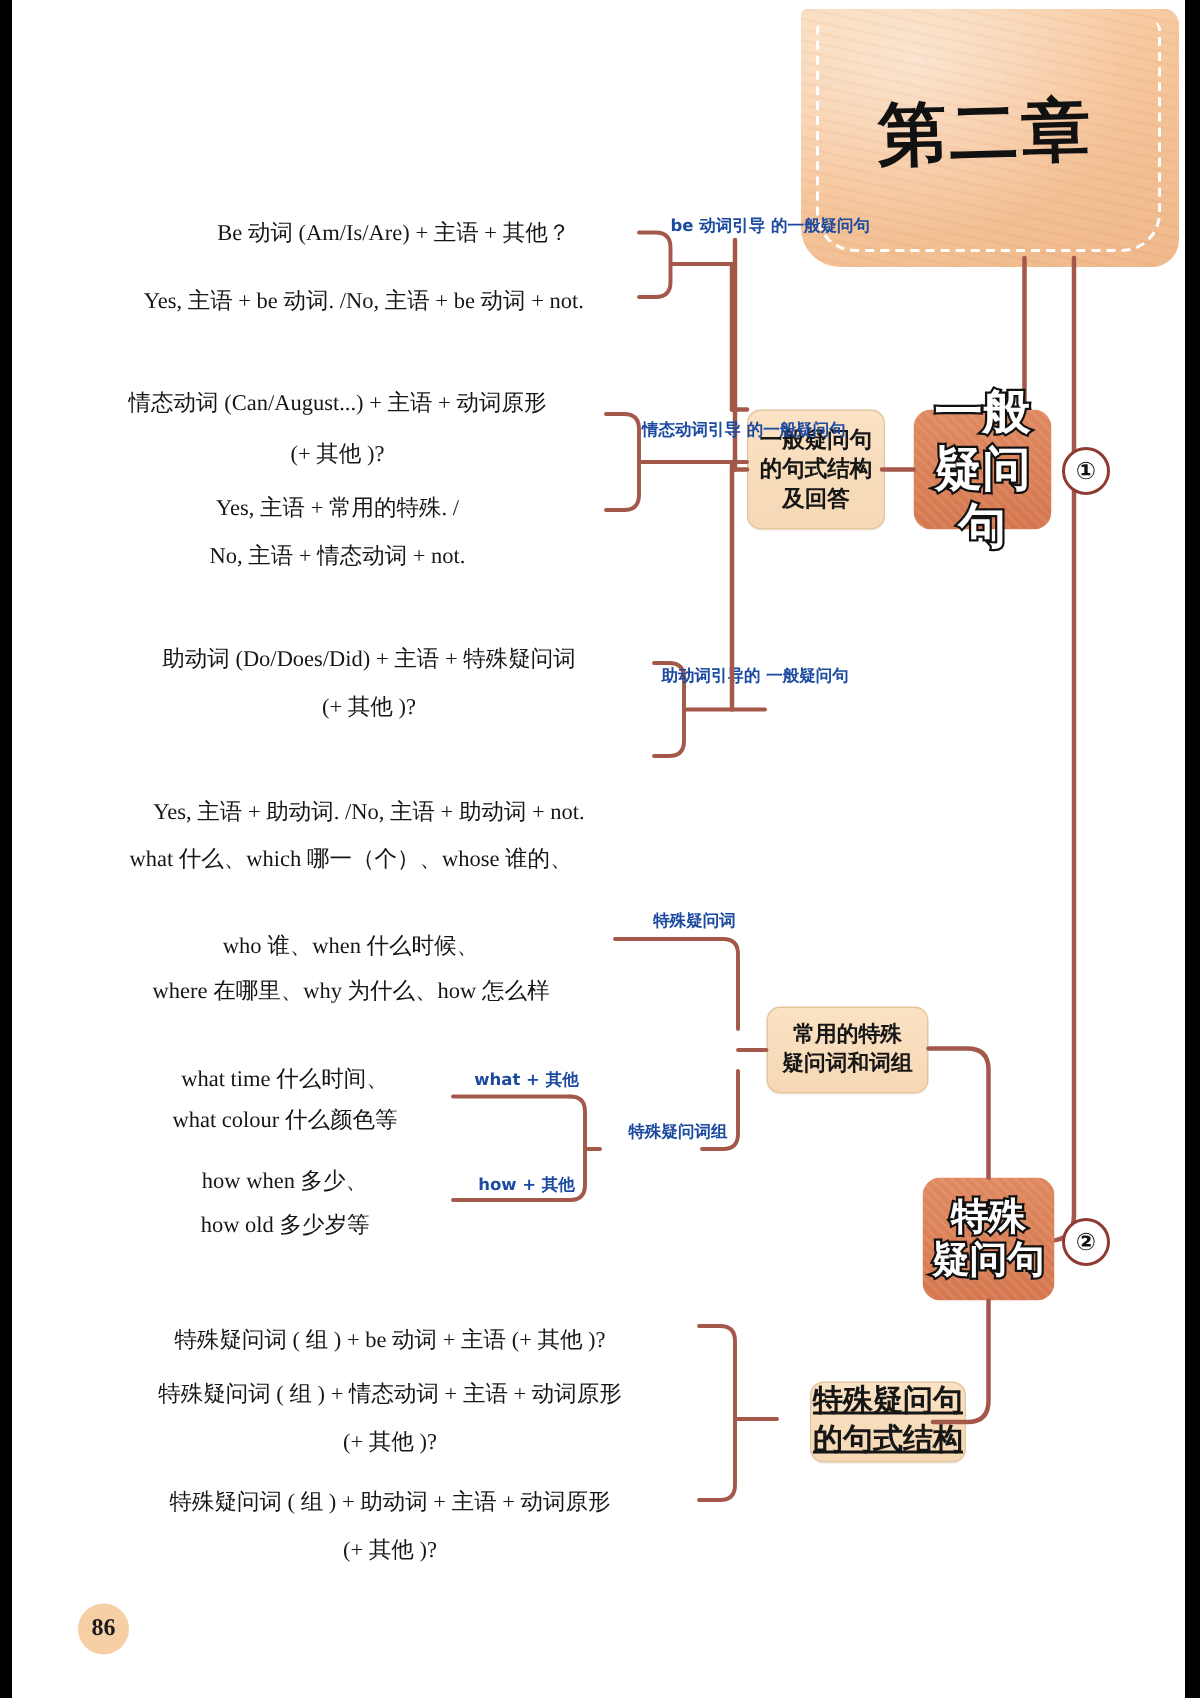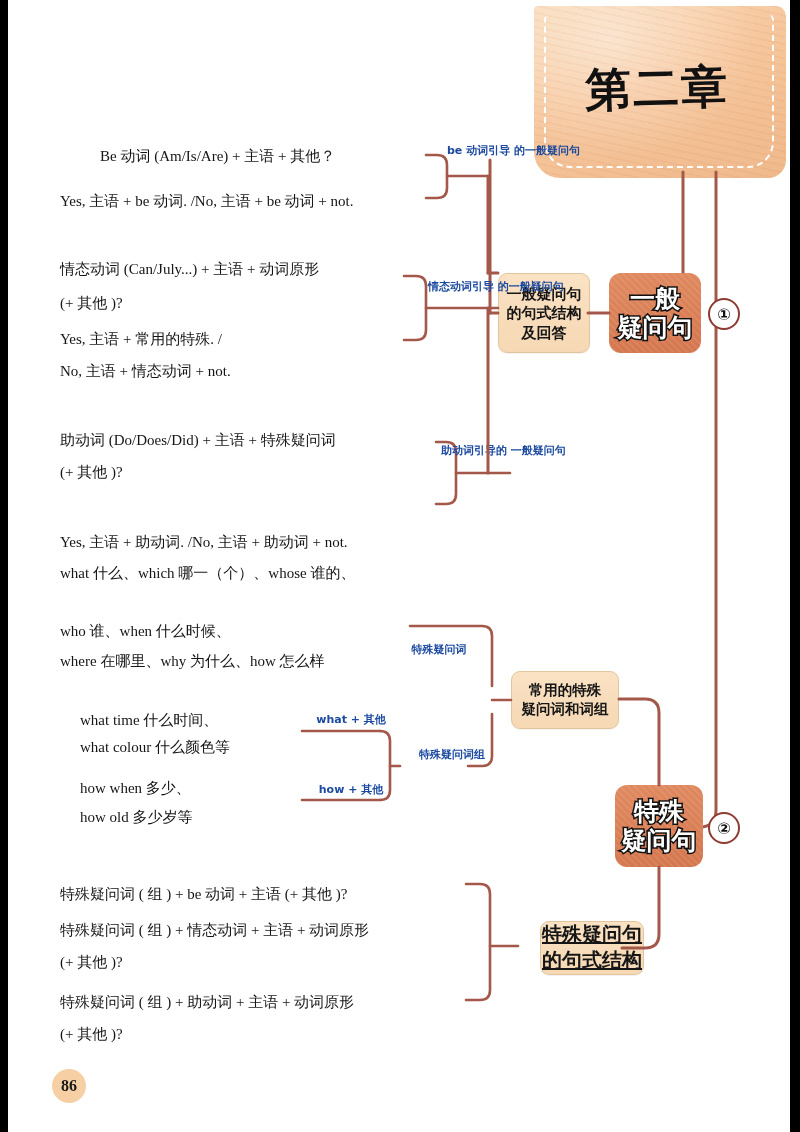--- a/index.html
+++ b/index.html
@@ -65,21 +65,21 @@
   
   .badge{position:absolute;width:28px;height:28px;border-radius:50%;
      border:2.5px solid #8e3b33;color:#111;background:#fff;
      display:flex;align-items:center;justify-content:center;
      font-size:16px;font-weight:bold;}
 
   
   .line{position:absolute;white-space:nowrap;color:#151515;
         font-size:15px;line-height:1.25;
         font-family:"Liberation Serif","DejaVu Serif",serif;}
-  .line.r{text-align:left;}
+  .line.r{text-align:center;}
 
   
   .blabel{position:absolute;white-space:nowrap;color:#1c4aa0;
      font-weight:bold;font-size:11px;line-height:1.3;text-align:center;
      font-family:"DejaVu Sans","Liberation Sans",sans-serif;}
 
   
   .pageno{position:absolute;left:52px;top:1069px;width:34px;height:34px;
      border-radius:50%;background:#f6cfa4;
      display:flex;align-items:center;justify-content:center;
@@ -100,21 +100,21 @@
     <div class="banner-title">第二章</div>
   </div>
 
   <svg class="conn" style="left:0;top:0;width:800px;height:1132px;">
 
     <path d="M 683 172 L 683 296 Q 683 312 667 312 L 663 312"></path>
 
     <path d="M 716 172 L 716 810 Q 716 827 700 827 L 694 827"></path>
   </svg>
 
-  <div class="node node-main" style="left:609px;top:273px;width:92px;height:80px;font-size:25px;">
+  <div class="node node-main" style="left:609px;top:273px;width:92px;height:80px;font-size:32px;">
     <span>一般</span>
     <span>疑问句</span>
   </div>
   <div class="badge" style="left:708px;top:298px;">
     <span>①</span>
   </div>
 
   <div class="node node-light" style="left:498px;top:273px;width:92px;height:80px;font-size:15px;">
     <span>一般疑问句</span>
     <span>的句式结构</span>
@@ -136,21 +136,21 @@
   <div class="line r" style="left:60px;top:192px;width:365px;">Yes, 主语 + be 动词. /No, 主语 + be 动词 + not.</div>
   <svg class="conn" style="left:420px;top:144px;width:80px;height:80px;">
     <path class="thin" d="M 6 11 L 17 11 Q 27 11 27 21 L 27 44 Q 27 54 17 54 L 6 54"></path>
     <path class="thin" d="M 27 32 L 68 32"></path>
   </svg>
   <div class="blabel" style="left:447px;top:144px;width:95px;">
     <span>be 动词引导</span>
     <span>的一般疑问句</span>
   </div>
 
-  <div class="line r" style="left:60px;top:260px;width:330px;">情态动词 (Can/July...) + 主语 + 动词原形</div>
+  <div class="line r" style="left:60px;top:260px;width:330px;">情态动词 (Can/August...) + 主语 + 动词原形</div>
   <div class="line r" style="left:60px;top:294px;width:330px;">(+ 其他 )?</div>
   <div class="line r" style="left:60px;top:330px;width:330px;">Yes, 主语 + 常用的特殊. /</div>
   <div class="line r" style="left:60px;top:362px;width:330px;">No, 主语 + 情态动词 + not.</div>
   <svg class="conn" style="left:400px;top:262px;width:110px;height:110px;">
     <path class="thin" d="M 4 14 L 16 14 Q 26 14 26 24 L 26 68 Q 26 78 16 78 L 4 78"></path>
     <path class="thin" d="M 26 46 L 98 46"></path>
   </svg>
   <div class="blabel" style="left:428px;top:280px;width:100px;">
     <span>情态动词引导</span>
     <span>的一般疑问句</span>
@@ -197,21 +197,21 @@
   <svg class="conn" style="left:0;top:0;width:800px;height:1132px;">
 
     <path d="M 619 699 L 645 699 Q 659 699 659 713 L 659 785"></path>
 
     <path d="M 659 867 L 659 934 Q 659 948 645 948 L 622 948"></path>
   </svg>
 
   <div class="line r" style="left:60px;top:564px;width:348px;">what 什么、which 哪一（个）、whose 谁的、</div>
   <div class="line r" style="left:60px;top:622px;width:348px;">who 谁、when 什么时候、</div>
   <div class="line r" style="left:60px;top:652px;width:348px;">where 在哪里、why 为什么、how 怎么样</div>
-  <div class="blabel" style="left:396px;top:607px;width:86px;margin-top:36px;">
+  <div class="blabel" style="left:420px;top:607px;width:86px;">
     <span>特殊疑问词</span>
   </div>
 
   <div class="line r" style="left:80px;top:711px;width:220px;">what time 什么时间、</div>
   <div class="line r" style="left:80px;top:738px;width:220px;">what colour 什么颜色等</div>
   <div class="blabel" style="left:308px;top:713px;width:86px;">
     <span>what + 其他</span>
   </div>
 
   <div class="line r" style="left:80px;top:779px;width:220px;">how when 多少、</div>

